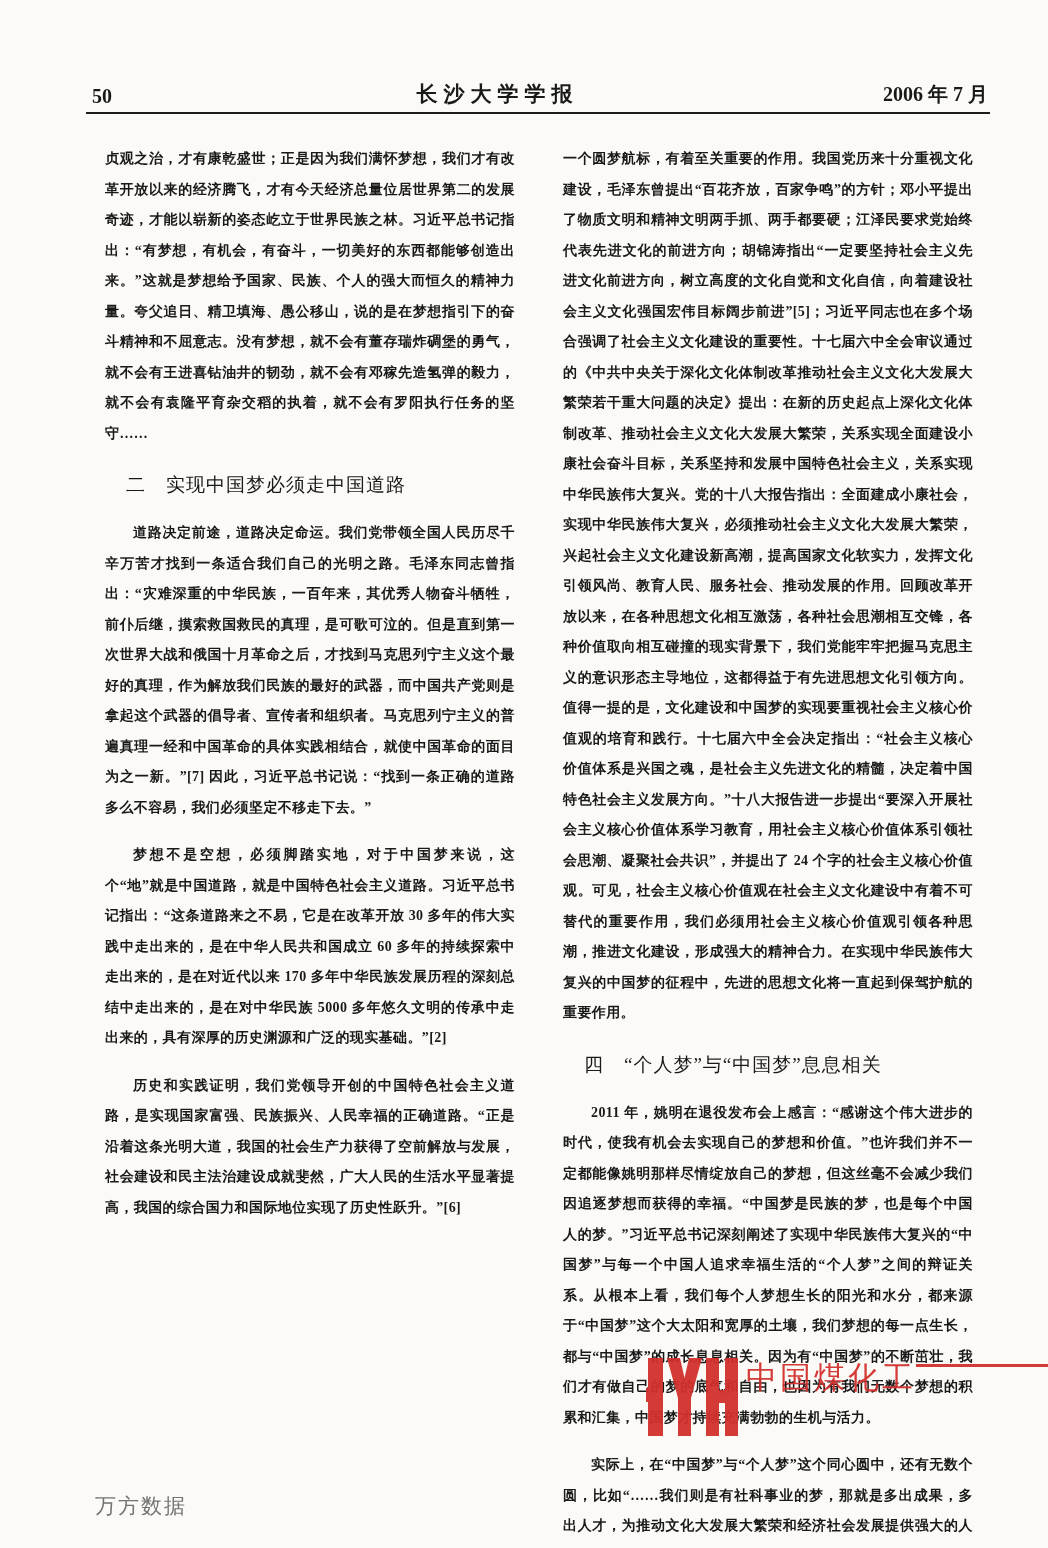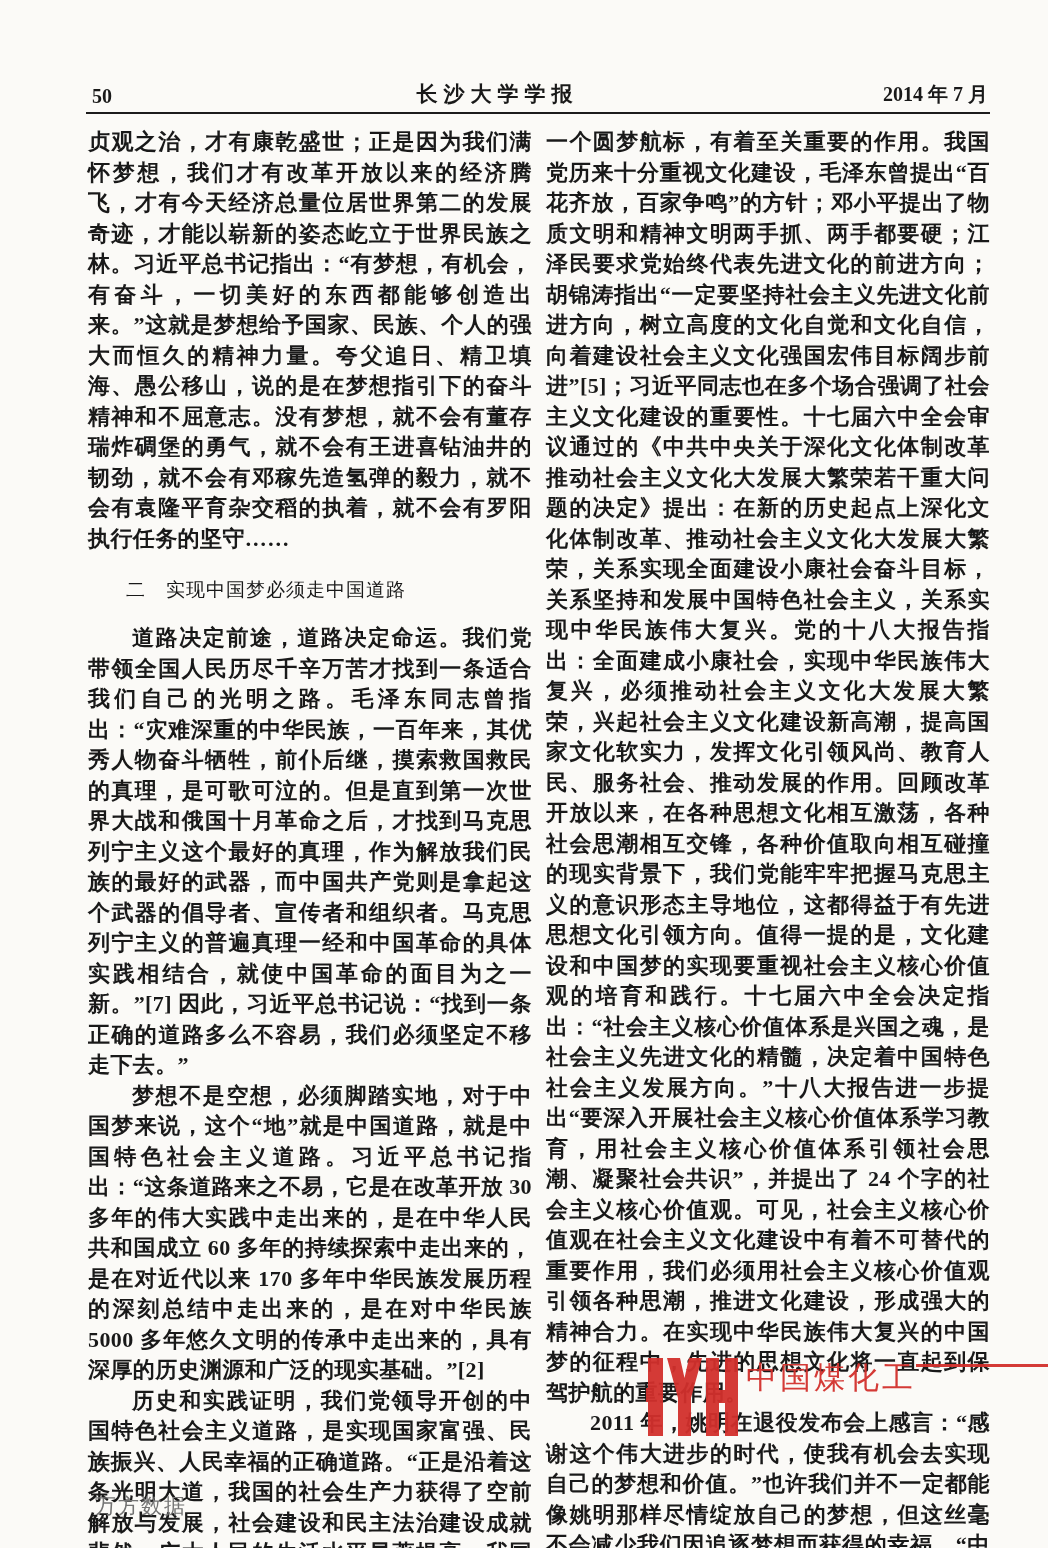--- a/index.html
+++ b/index.html
@@ -25,22 +25,22 @@
     border-top: 2.5px solid #1c1c1c;
   }
 
   
   .columns {
     position: absolute; top: 127px; left: 88px; width: 902px;
     display: flex; gap: 14px;
   }
   .col { width: 444px; }
   .col p {
-    margin: 0;
-    font-size: 22px;
+    margin: 17px;
+    font-size: 14px;
     line-height: 30.5px;
     letter-spacing: 0.4px;
     font-weight: 600;
     text-align: justify;
     text-indent: 2em;
   }
   .col p.no-indent { text-indent: 0; }
   .section-heading {
     margin: 23px 0 20px 0;
     font-size: 19px;
@@ -86,36 +86,37 @@
   }
 </style>
 </head>
 <body>
 
 <div class="page">
 
   <div class="page-header">
     <span>50</span>
     <span class="journal-title">长沙大学学报</span>
-    <span>2014 年 7 月</span>
+    <span>2006 年 7 月</span>
   </div>
   <div class="header-rule"></div>
 
   <div class="columns">
     <div class="col">
       <p class="no-indent">贞观之治，才有康乾盛世；正是因为我们满怀梦想，我们才有改革开放以来的经济腾飞，才有今天经济总量位居世界第二的发展奇迹，才能以崭新的姿态屹立于世界民族之林。习近平总书记指出：“有梦想，有机会，有奋斗，一切美好的东西都能够创造出来。”这就是梦想给予国家、民族、个人的强大而恒久的精神力量。夸父追日、精卫填海、愚公移山，说的是在梦想指引下的奋斗精神和不屈意志。没有梦想，就不会有董存瑞炸碉堡的勇气，就不会有王进喜钻油井的韧劲，就不会有邓稼先造氢弹的毅力，就不会有袁隆平育杂交稻的执着，就不会有罗阳执行任务的坚守……</p>
       <div class="section-heading">二　实现中国梦必须走中国道路</div>
       <p>道路决定前途，道路决定命运。我们党带领全国人民历尽千辛万苦才找到一条适合我们自己的光明之路。毛泽东同志曾指出：“灾难深重的中华民族，一百年来，其优秀人物奋斗牺牲，前仆后继，摸索救国救民的真理，是可歌可泣的。但是直到第一次世界大战和俄国十月革命之后，才找到马克思列宁主义这个最好的真理，作为解放我们民族的最好的武器，而中国共产党则是拿起这个武器的倡导者、宣传者和组织者。马克思列宁主义的普遍真理一经和中国革命的具体实践相结合，就使中国革命的面目为之一新。”[7] 因此，习近平总书记说：“找到一条正确的道路多么不容易，我们必须坚定不移走下去。”</p>
       <p>梦想不是空想，必须脚踏实地，对于中国梦来说，这个“地”就是中国道路，就是中国特色社会主义道路。习近平总书记指出：“这条道路来之不易，它是在改革开放 30 多年的伟大实践中走出来的，是在中华人民共和国成立 60 多年的持续探索中走出来的，是在对近代以来 170 多年中华民族发展历程的深刻总结中走出来的，是在对中华民族 5000 多年悠久文明的传承中走出来的，具有深厚的历史渊源和广泛的现实基础。”[2]</p>
       <p>历史和实践证明，我们党领导开创的中国特色社会主义道路，是实现国家富强、民族振兴、人民幸福的正确道路。“正是沿着这条光明大道，我国的社会生产力获得了空前解放与发展，社会建设和民主法治建设成就斐然，广大人民的生活水平显著提高，我国的综合国力和国际地位实现了历史性跃升。”[6]</p>
 
     </div>
 
     <div class="col">
       <p class="no-indent">一个圆梦航标，有着至关重要的作用。我国党历来十分重视文化建设，毛泽东曾提出“百花齐放，百家争鸣”的方针；邓小平提出了物质文明和精神文明两手抓、两手都要硬；江泽民要求党始终代表先进文化的前进方向；胡锦涛指出“一定要坚持社会主义先进文化前进方向，树立高度的文化自觉和文化自信，向着建设社会主义文化强国宏伟目标阔步前进”[5]；习近平同志也在多个场合强调了社会主义文化建设的重要性。十七届六中全会审议通过的《中共中央关于深化文化体制改革推动社会主义文化大发展大繁荣若干重大问题的决定》提出：在新的历史起点上深化文化体制改革、推动社会主义文化大发展大繁荣，关系实现全面建设小康社会奋斗目标，关系坚持和发展中国特色社会主义，关系实现中华民族伟大复兴。党的十八大报告指出：全面建成小康社会，实现中华民族伟大复兴，必须推动社会主义文化大发展大繁荣，兴起社会主义文化建设新高潮，提高国家文化软实力，发挥文化引领风尚、教育人民、服务社会、推动发展的作用。回顾改革开放以来，在各种思想文化相互激荡，各种社会思潮相互交锋，各种价值取向相互碰撞的现实背景下，我们党能牢牢把握马克思主义的意识形态主导地位，这都得益于有先进思想文化引领方向。值得一提的是，文化建设和中国梦的实现要重视社会主义核心价值观的培育和践行。十七届六中全会决定指出：“社会主义核心价值体系是兴国之魂，是社会主义先进文化的精髓，决定着中国特色社会主义发展方向。”十八大报告进一步提出“要深入开展社会主义核心价值体系学习教育，用社会主义核心价值体系引领社会思潮、凝聚社会共识”，并提出了 24 个字的社会主义核心价值观。可见，社会主义核心价值观在社会主义文化建设中有着不可替代的重要作用，我们必须用社会主义核心价值观引领各种思潮，推进文化建设，形成强大的精神合力。在实现中华民族伟大复兴的中国梦的征程中，先进的思想文化将一直起到保驾护航的重要作用。</p>
+      <div class="section-heading">四　“个人梦”与“中国梦”息息相关</div>
       <p>2011 年，姚明在退役发布会上感言：“感谢这个伟大进步的时代，使我有机会去实现自己的梦想和价值。”也许我们并不一定都能像姚明那样尽情绽放自己的梦想，但这丝毫不会减少我们因追逐梦想而获得的幸福。“中国梦是民族的梦，也是每个中国人的梦。”习近平总书记深刻阐述了实现中华民族伟大复兴的“中国梦”与每一个中国人追求幸福生活的“个人梦”之间的辩证关系。从根本上看，我们每个人梦想生长的阳光和水分，都来源于“中国梦”这个大太阳和宽厚的土壤，我们梦想的每一点生长，都与“中国梦”的成长息息相关。因为有“中国梦”的不断茁壮，我们才有做自己的梦的底气和自由，也因为有我们无数个梦想的积累和汇集，中国梦才持续充满勃勃的生机与活力。</p>
       <p>实际上，在“中国梦”与“个人梦”这个同心圆中，还有无数个圆，比如“……我们则是有社科事业的梦，那就是多出成果，多出人才，为推动文化大发展大繁荣和经济社会发展提供强大的人才保障和智力支撑，我们</p>
     </div>
   </div>
 
   <div class="watermark">
     <svg class="wm-logo" viewBox="0 0 92 92" xmlns="http://www.w3.org/2000/svg">
       <g fill="#d2302c">
 
         <rect x="2" y="4" width="15" height="78"></rect>

